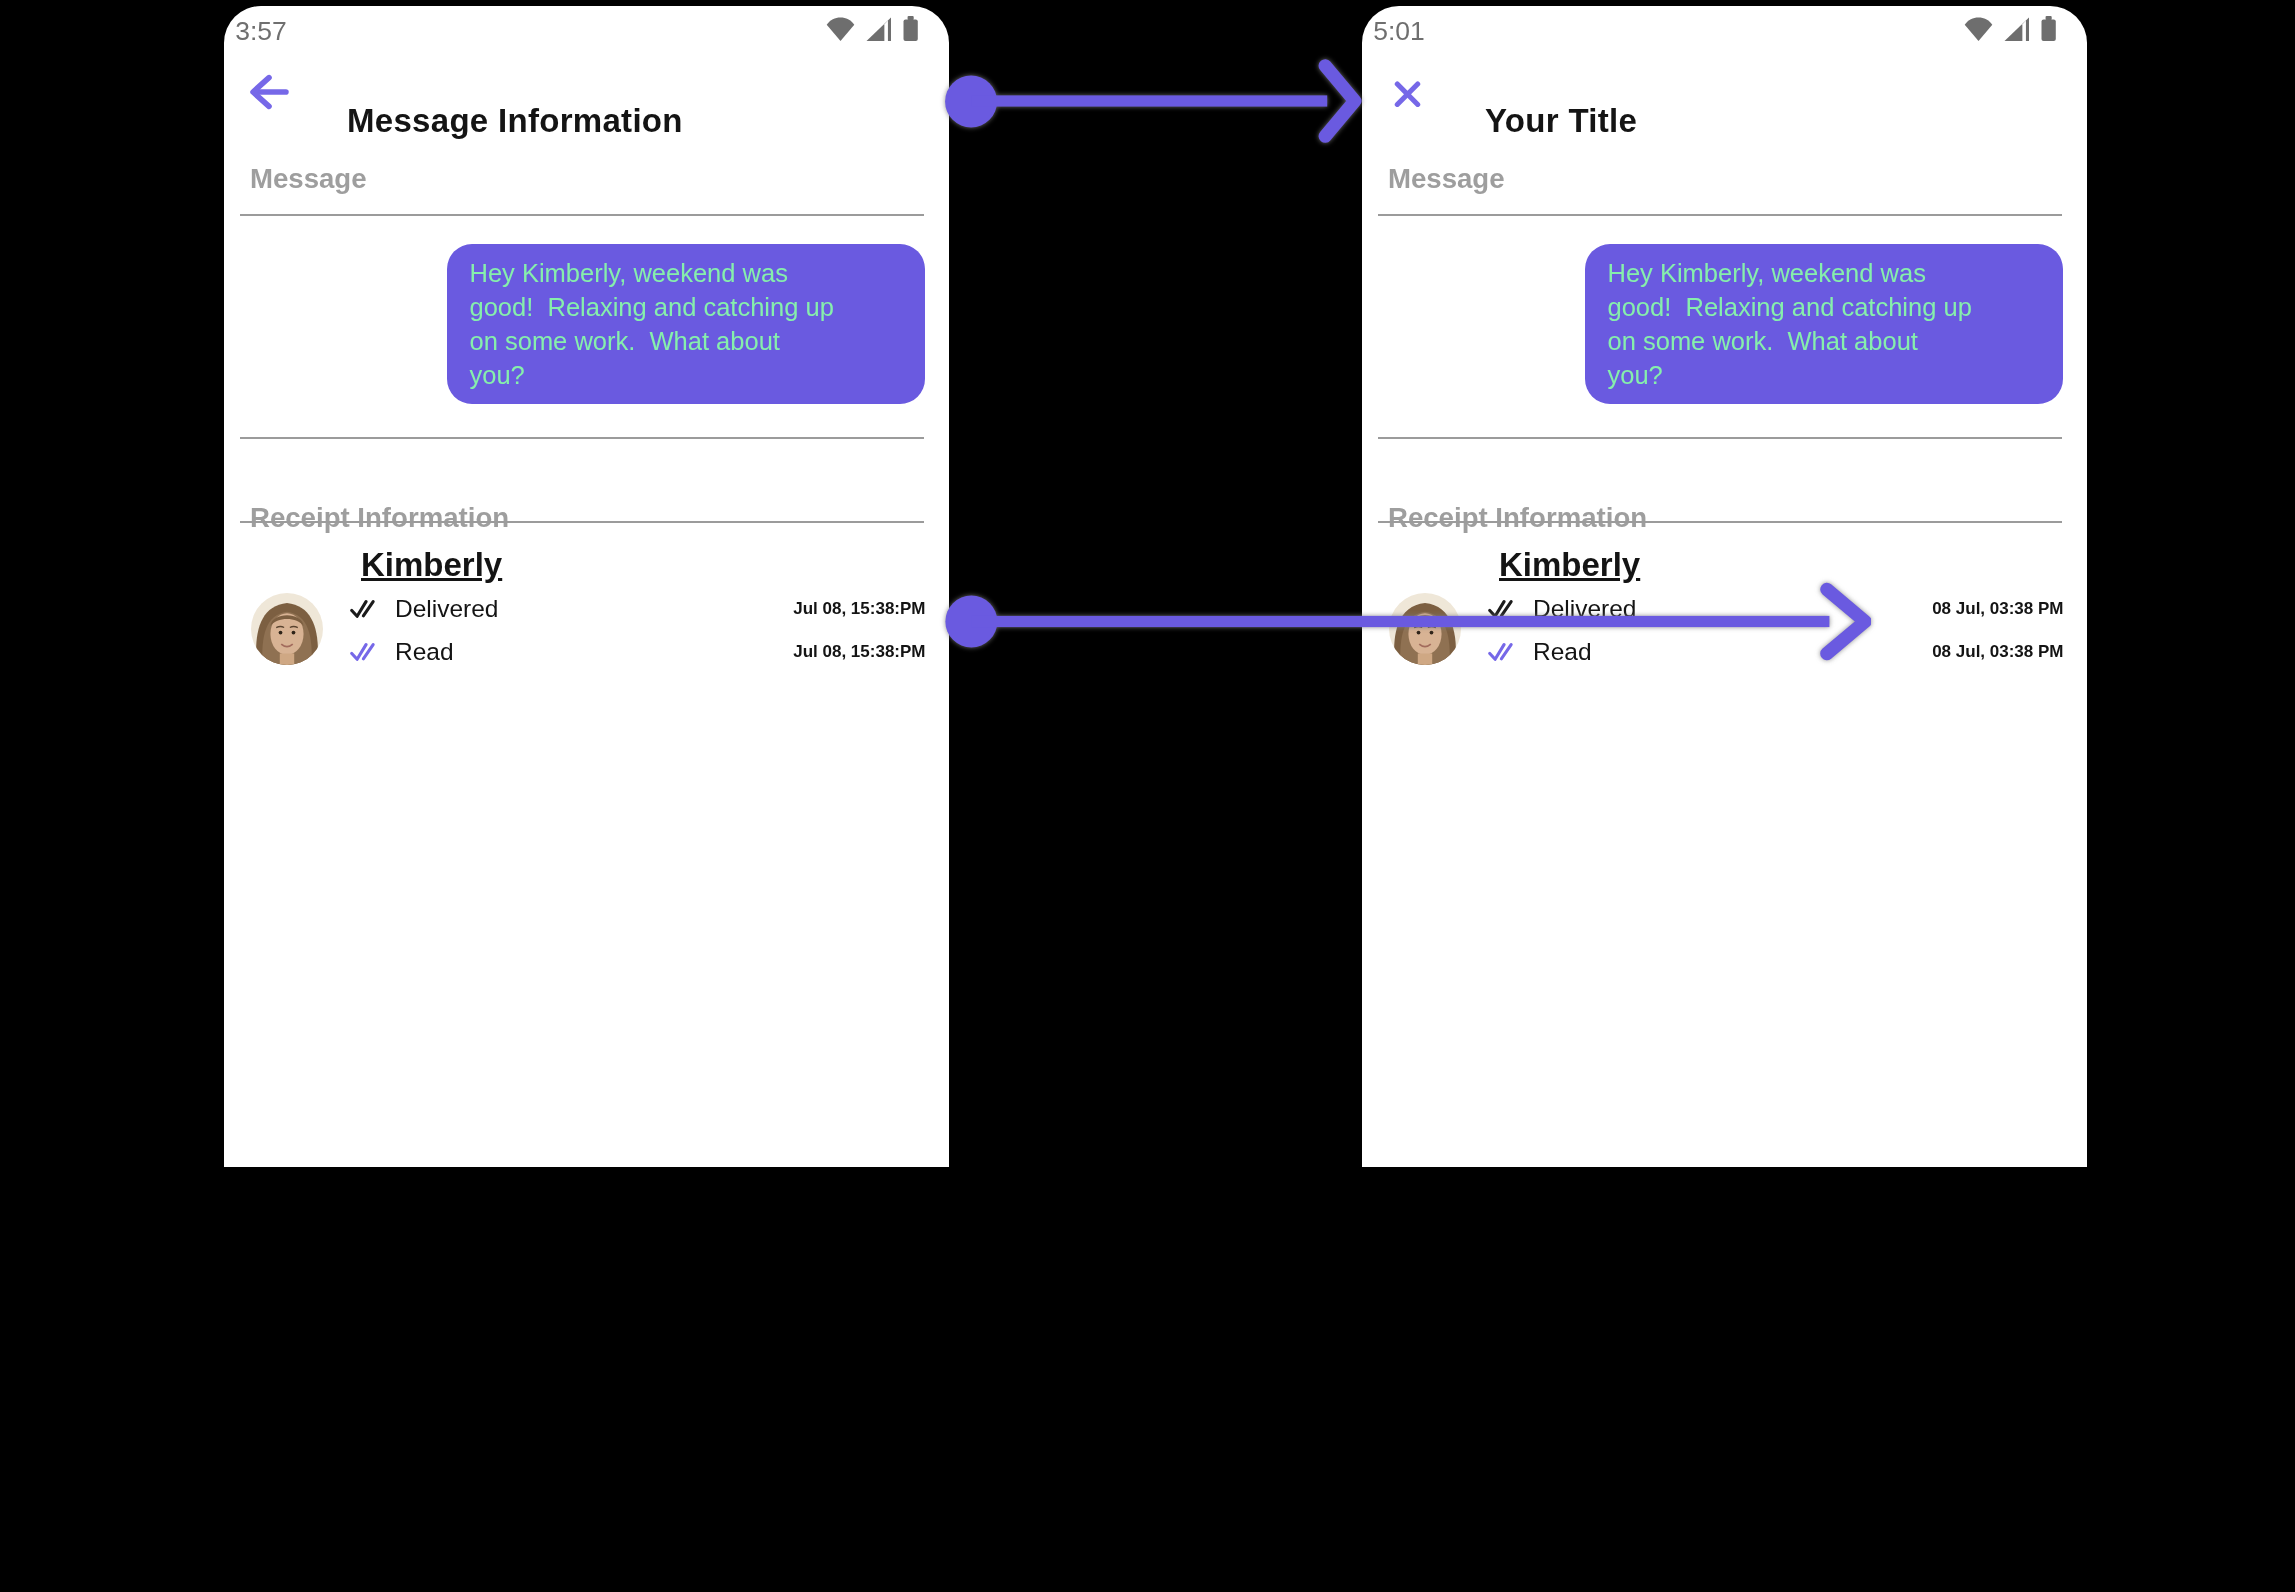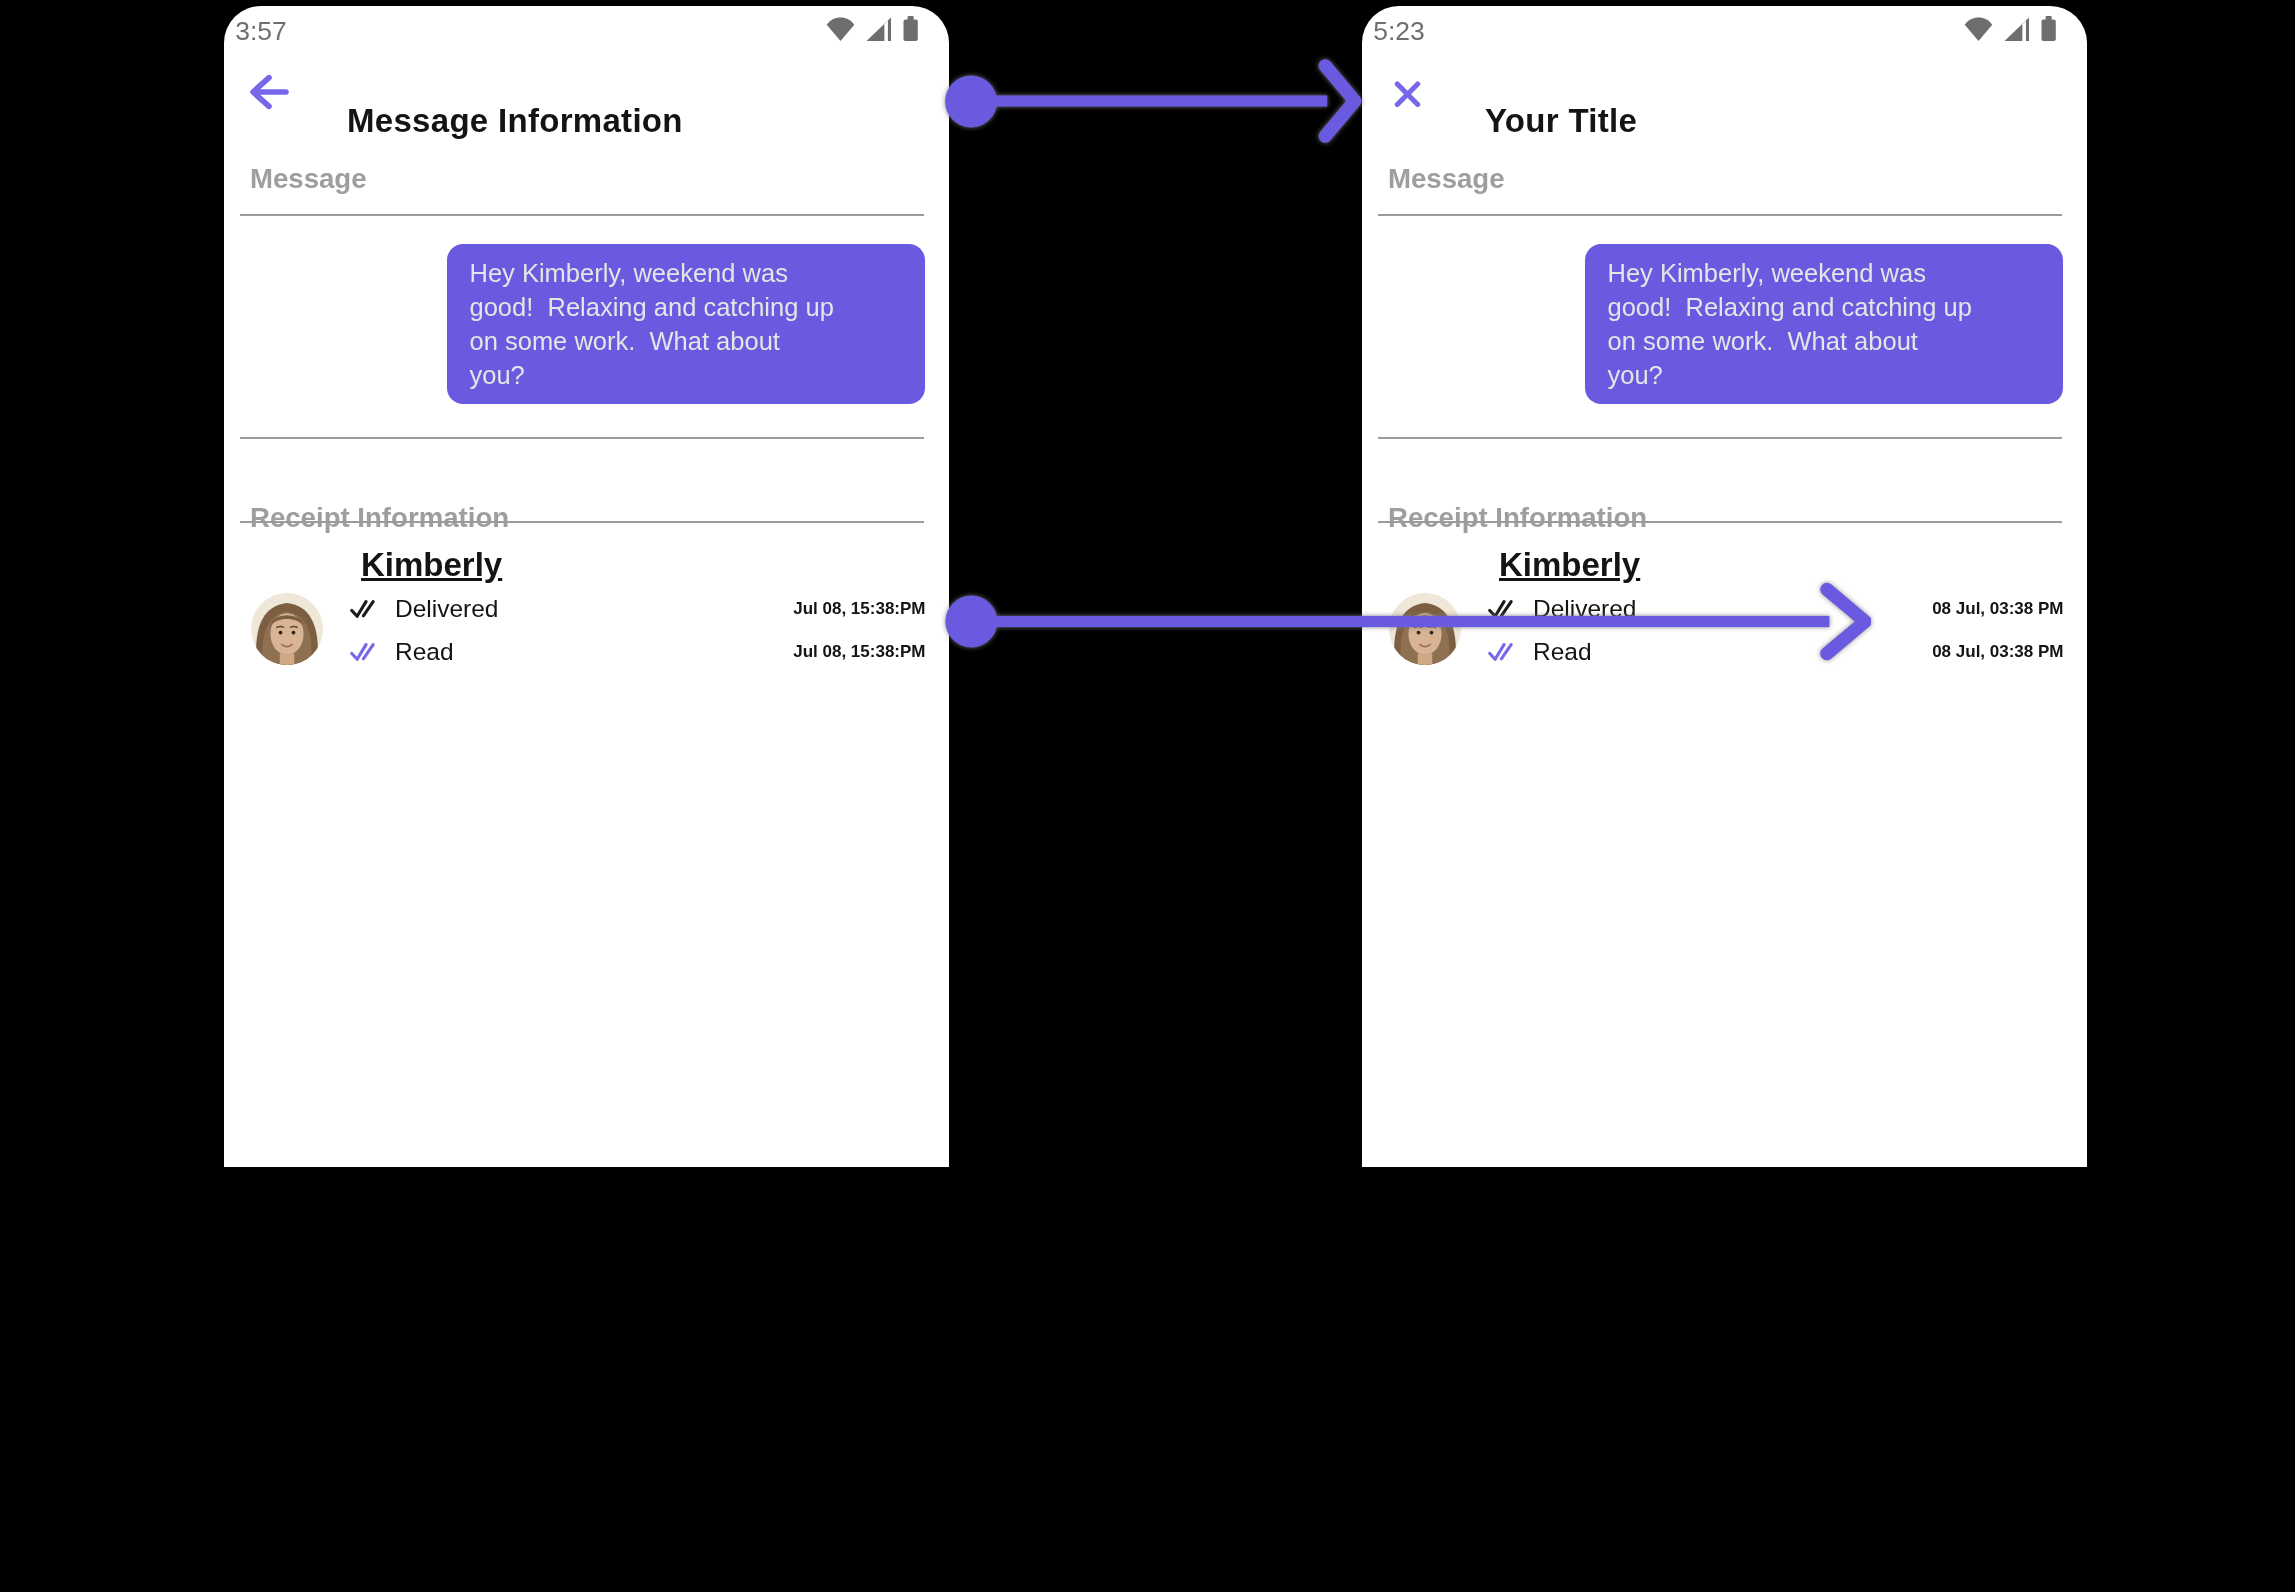--- a/index.html
+++ b/index.html
@@ -24,21 +24,21 @@
                 font-weight:700;color:var(--ink,#141414);letter-spacing:0.3px;}
 
   
   .sec-label{position:absolute;left:26px;font-size:27.6px;color:var(--muted,#9e9e9e);font-weight:bold;}
   .lbl-message{top:157px}
   .lbl-receipt{top:496px}
   .divider{position:absolute;left:16px;width:684px;height:2px;background:var(--divider,#9b9b9b);}
   .d1{top:208px}.d2{top:431px}.d3{top:515px}
 
   .bubble{position:absolute;left:223px;top:238px;width:478px;box-sizing:border-box;
-          background:var(--accent,#6a5ae0);color:#e5e5e5;border-radius:16px;
+          background:var(--accent,#6a5ae0);color:#86efac;border-radius:25px;
           padding:12.2px 22.5px;font-size:25.5px;line-height:34px;white-space:pre-wrap;}
 
   .contact-name{position:absolute;left:137px;top:540px;font-size:33px;font-weight:700;
                 color:var(--ink,#141414);text-decoration:underline;}
   .avatar{position:absolute;left:27px;top:587px;width:72px;height:72px;border-radius:50%;
           overflow:hidden;}
   .avatar svg{display:block;width:100%;height:100%;}
 
   .rrow{position:absolute;left:126px;right:23.5px;height:32px;display:flex;align-items:center;}
   .r1{top:587px}.r2{top:630px}
@@ -137,21 +137,21 @@
             <path d="M4 27 L16 40 L36 7"></path>
             <path d="M30 39 L52 7"></path>
           </svg>
       </span>
       <span class="status">Read</span>
       <span class="ts">Jul 08, 15:38:PM</span>
     </div>
   </section>
 
   <section class="phone right">
-    <span class="time">5:23</span>
+    <span class="time">5:01</span>
     <div class="sicons">
       <span>
         <svg width="29" height="24.5" viewBox="0 0 56 48">
             <path d="M28 47 L1 15 C8 6 17 1 28 1 C39 1 48 6 55 15 Z" fill="#6e6e6e"></path>
           </svg>
       </span>
       <span>
         <svg width="25.5" height="24.5" viewBox="0 0 50 48">
             <path d="M49 1 L49 47 L1 47 Z" fill="#6e6e6e"></path>
             <path d="M36 14 L36 47 L43 47 L43 7 Z" fill="#ffffff"></path>

